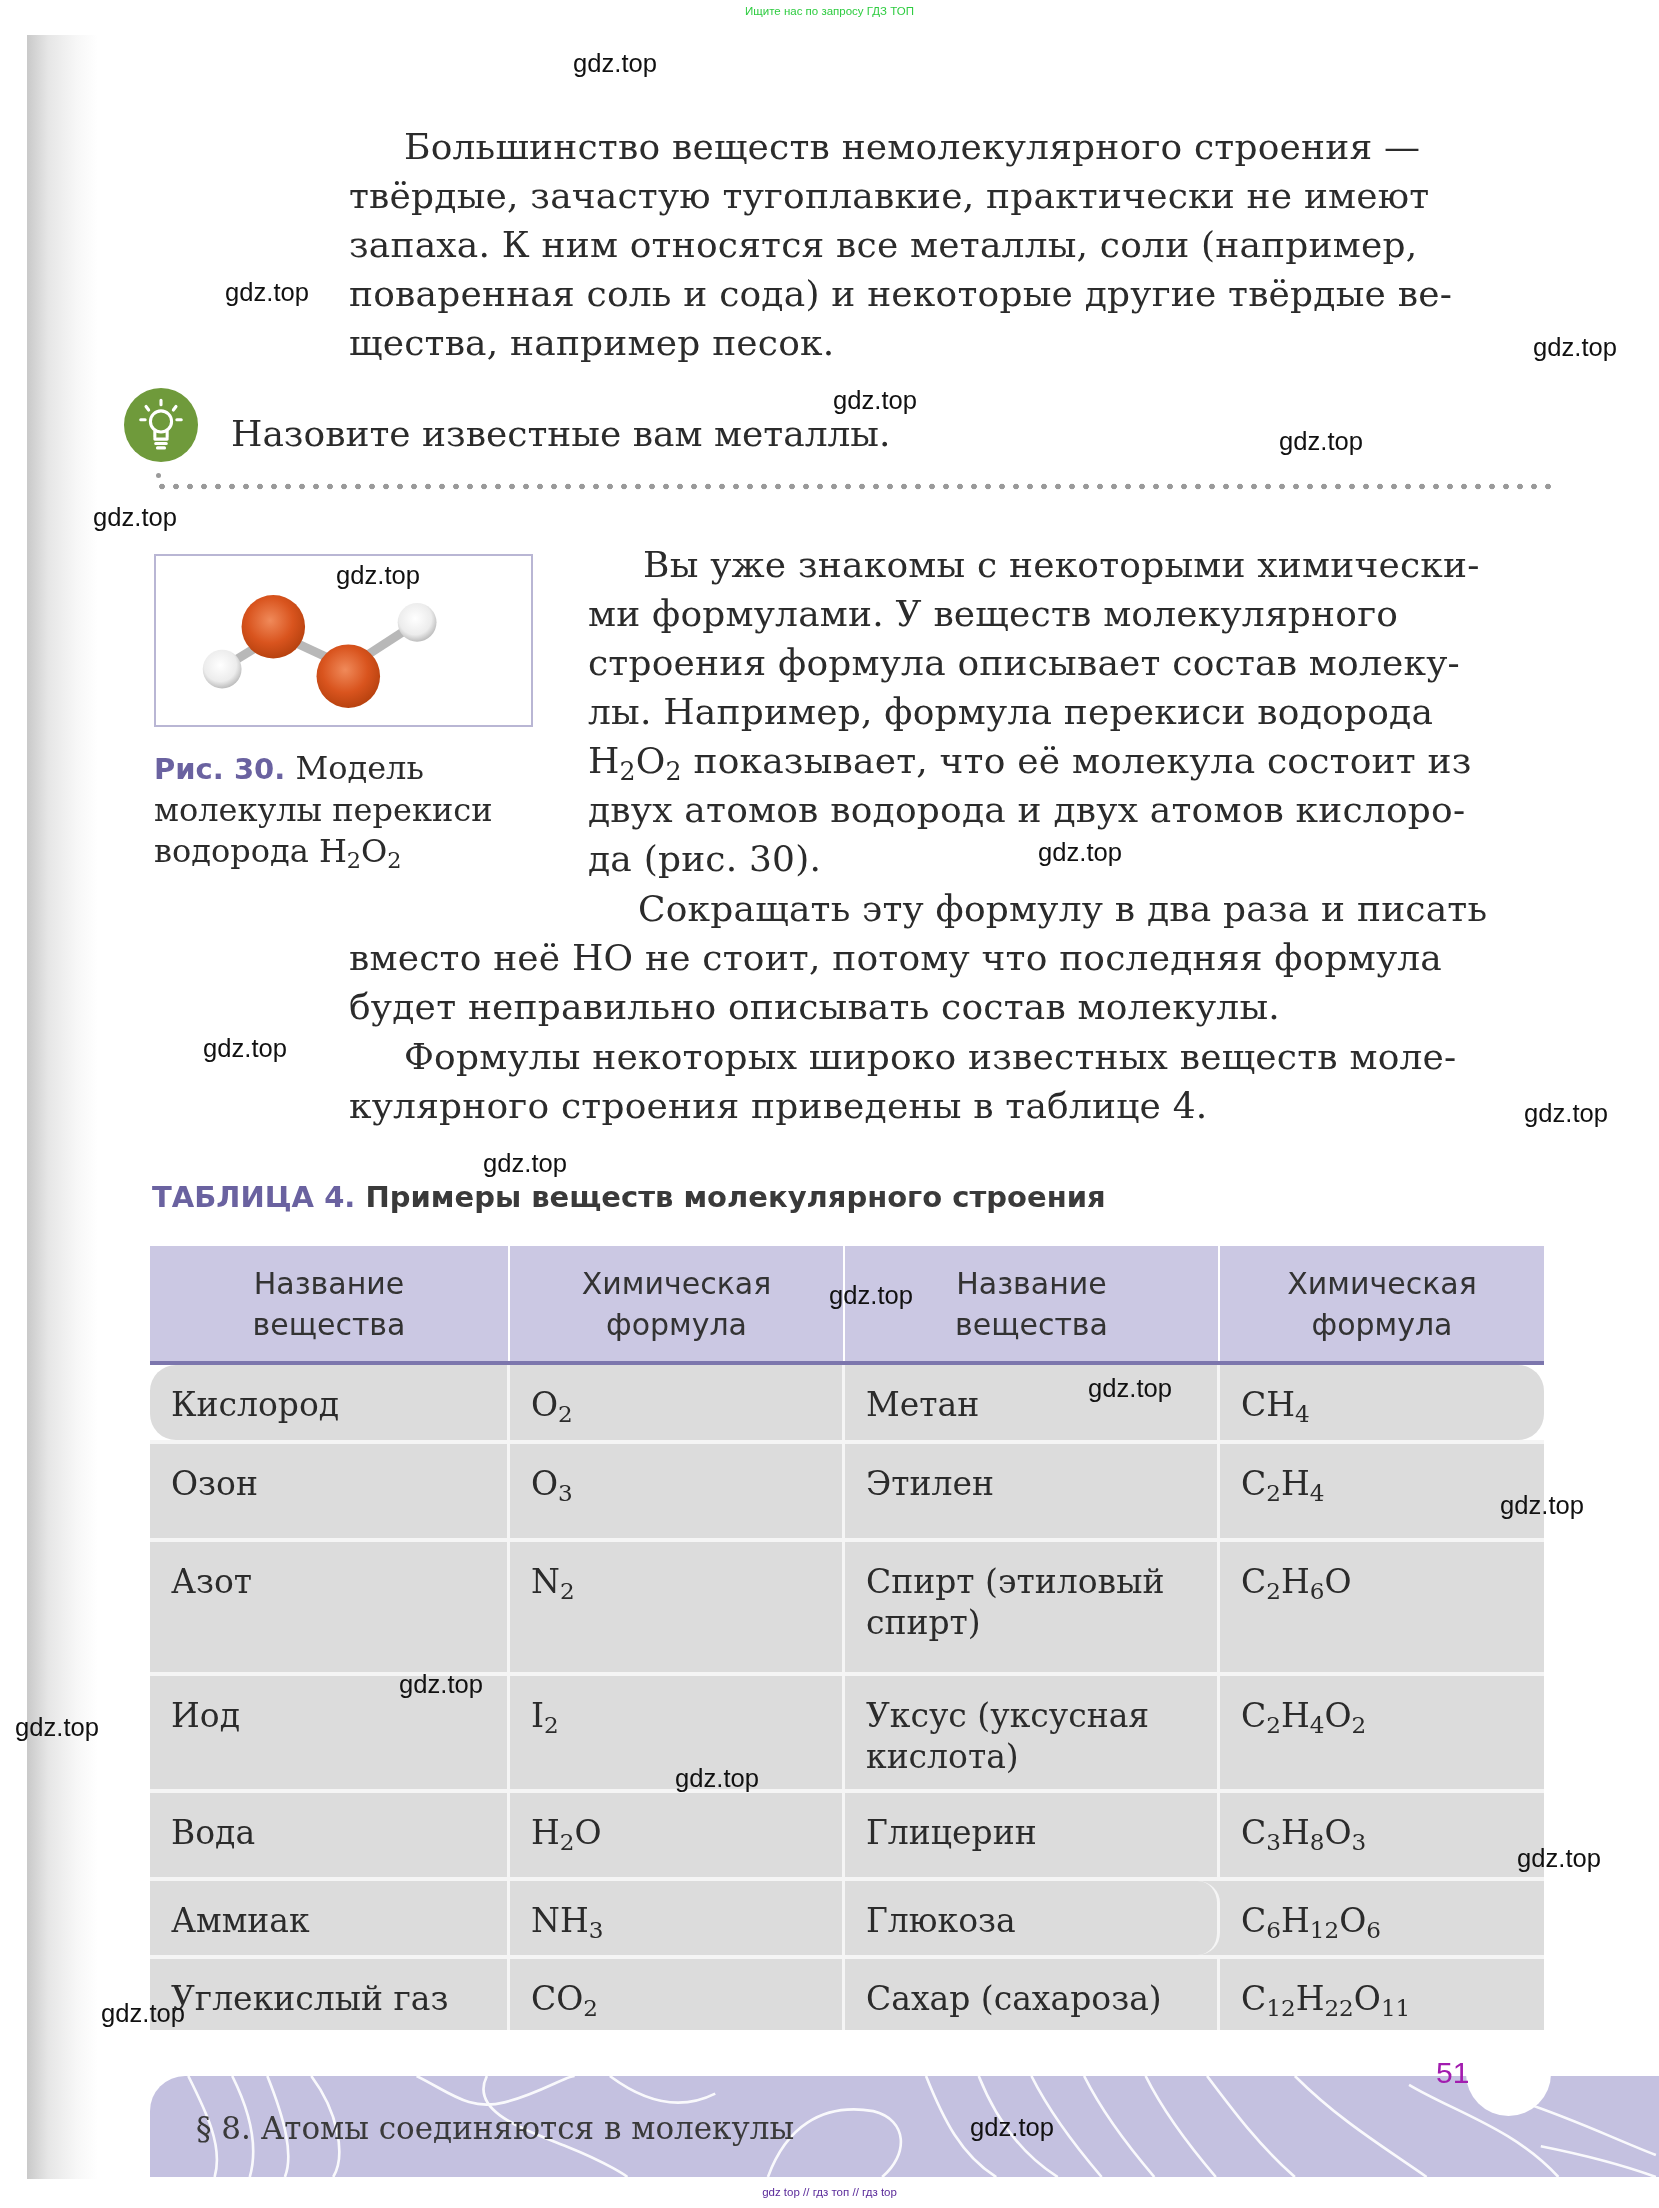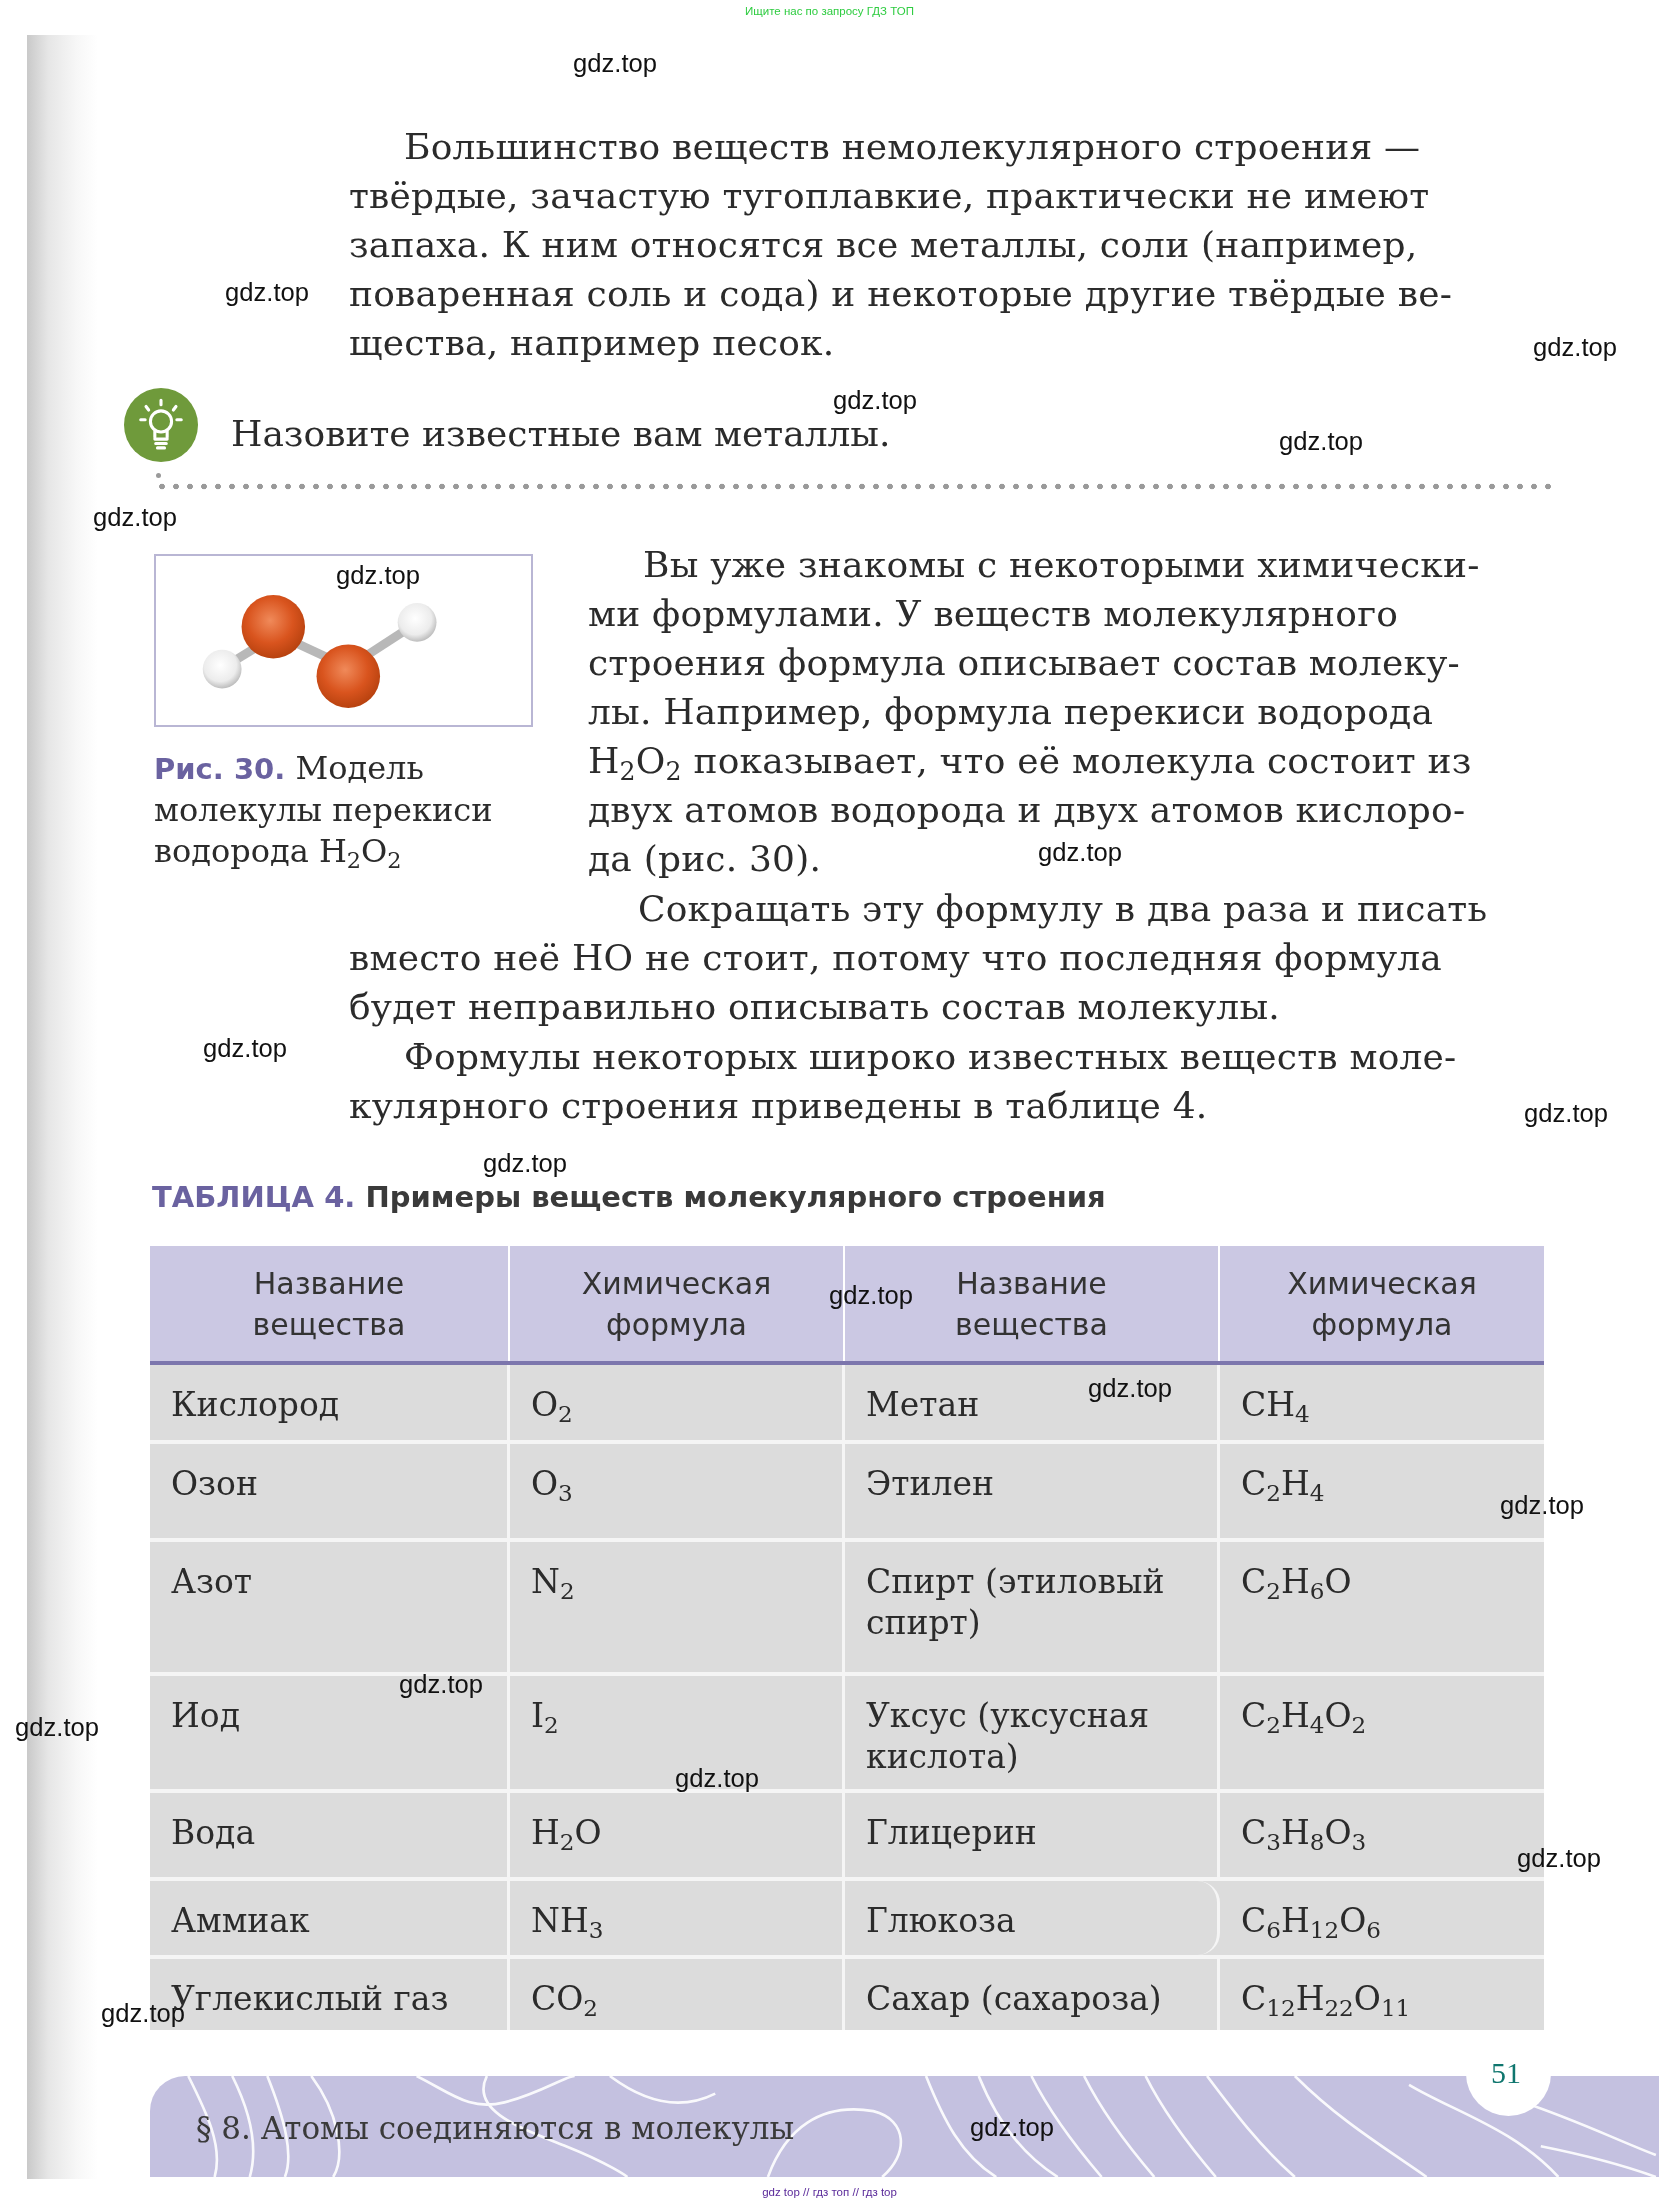--- a/index.html
+++ b/index.html
@@ -89,22 +89,22 @@
   }
   .footer-band svg { position: absolute; left: 0; top: 0; }
   .footer-text {
     position: absolute; left: 196px; top: 2110px; font-size: 31px;
     font-family: "DejaVu Serif", "Liberation Serif", serif; color: #3a3a3a;
   }
   .page-circle {
     position: absolute; left: 1466px; top: 2031px; width: 85px; height: 85px; border-radius: 50%; background: #fff;
   }
   .page-num {
-    position: absolute; left: 1491px; top: 2056px; font-family: Liberation Serif, serif;
-    font-size: 30px; color: #0f766e;
+    position: absolute; left: 1436px; top: 2056px; font-family: Liberation Sans, sans-serif;
+    font-size: 30px; color: #a21caf;
   }
 </style>
 </head>
 <body>
 
 <div class="page-shadow"></div>
 
 <div class="top-banner">Ищите нас по запросу ГДЗ ТОП</div>
 
 <div class="para" style="left:349px; top:122px; width:1193px;">
@@ -202,21 +202,21 @@
         </div>
       </div>
     <div class="th c4">
         <div>
           <div>Химическая</div>
           <div>формула</div>
         </div>
       </div>
   </div>
   <div id="tbody">
-      <div class="tr" style="height: 75px;">
+      <div class="tr" style="height: 75px; border-radius: 26px;">
         <div class="td c1">Кислород</div>
         <div class="td c2"><span>O</span><sub>2</sub></div>
         <div class="td c3" style="padding-right: 26.5px;">Метан</div>
         <div class="td c4"><span>CH</span><sub>4</sub></div>
       </div>
       <div class="tr" style="height: 98px;">
         <div class="td c1">Озон</div>
         <div class="td c2"><span>O</span><sub>3</sub></div>
         <div class="td c3" style="padding-right: 26.5px;">Этилен</div>
         <div class="td c4"><span>C</span><sub>2</sub><span>H</span><sub>4</sub></div>

